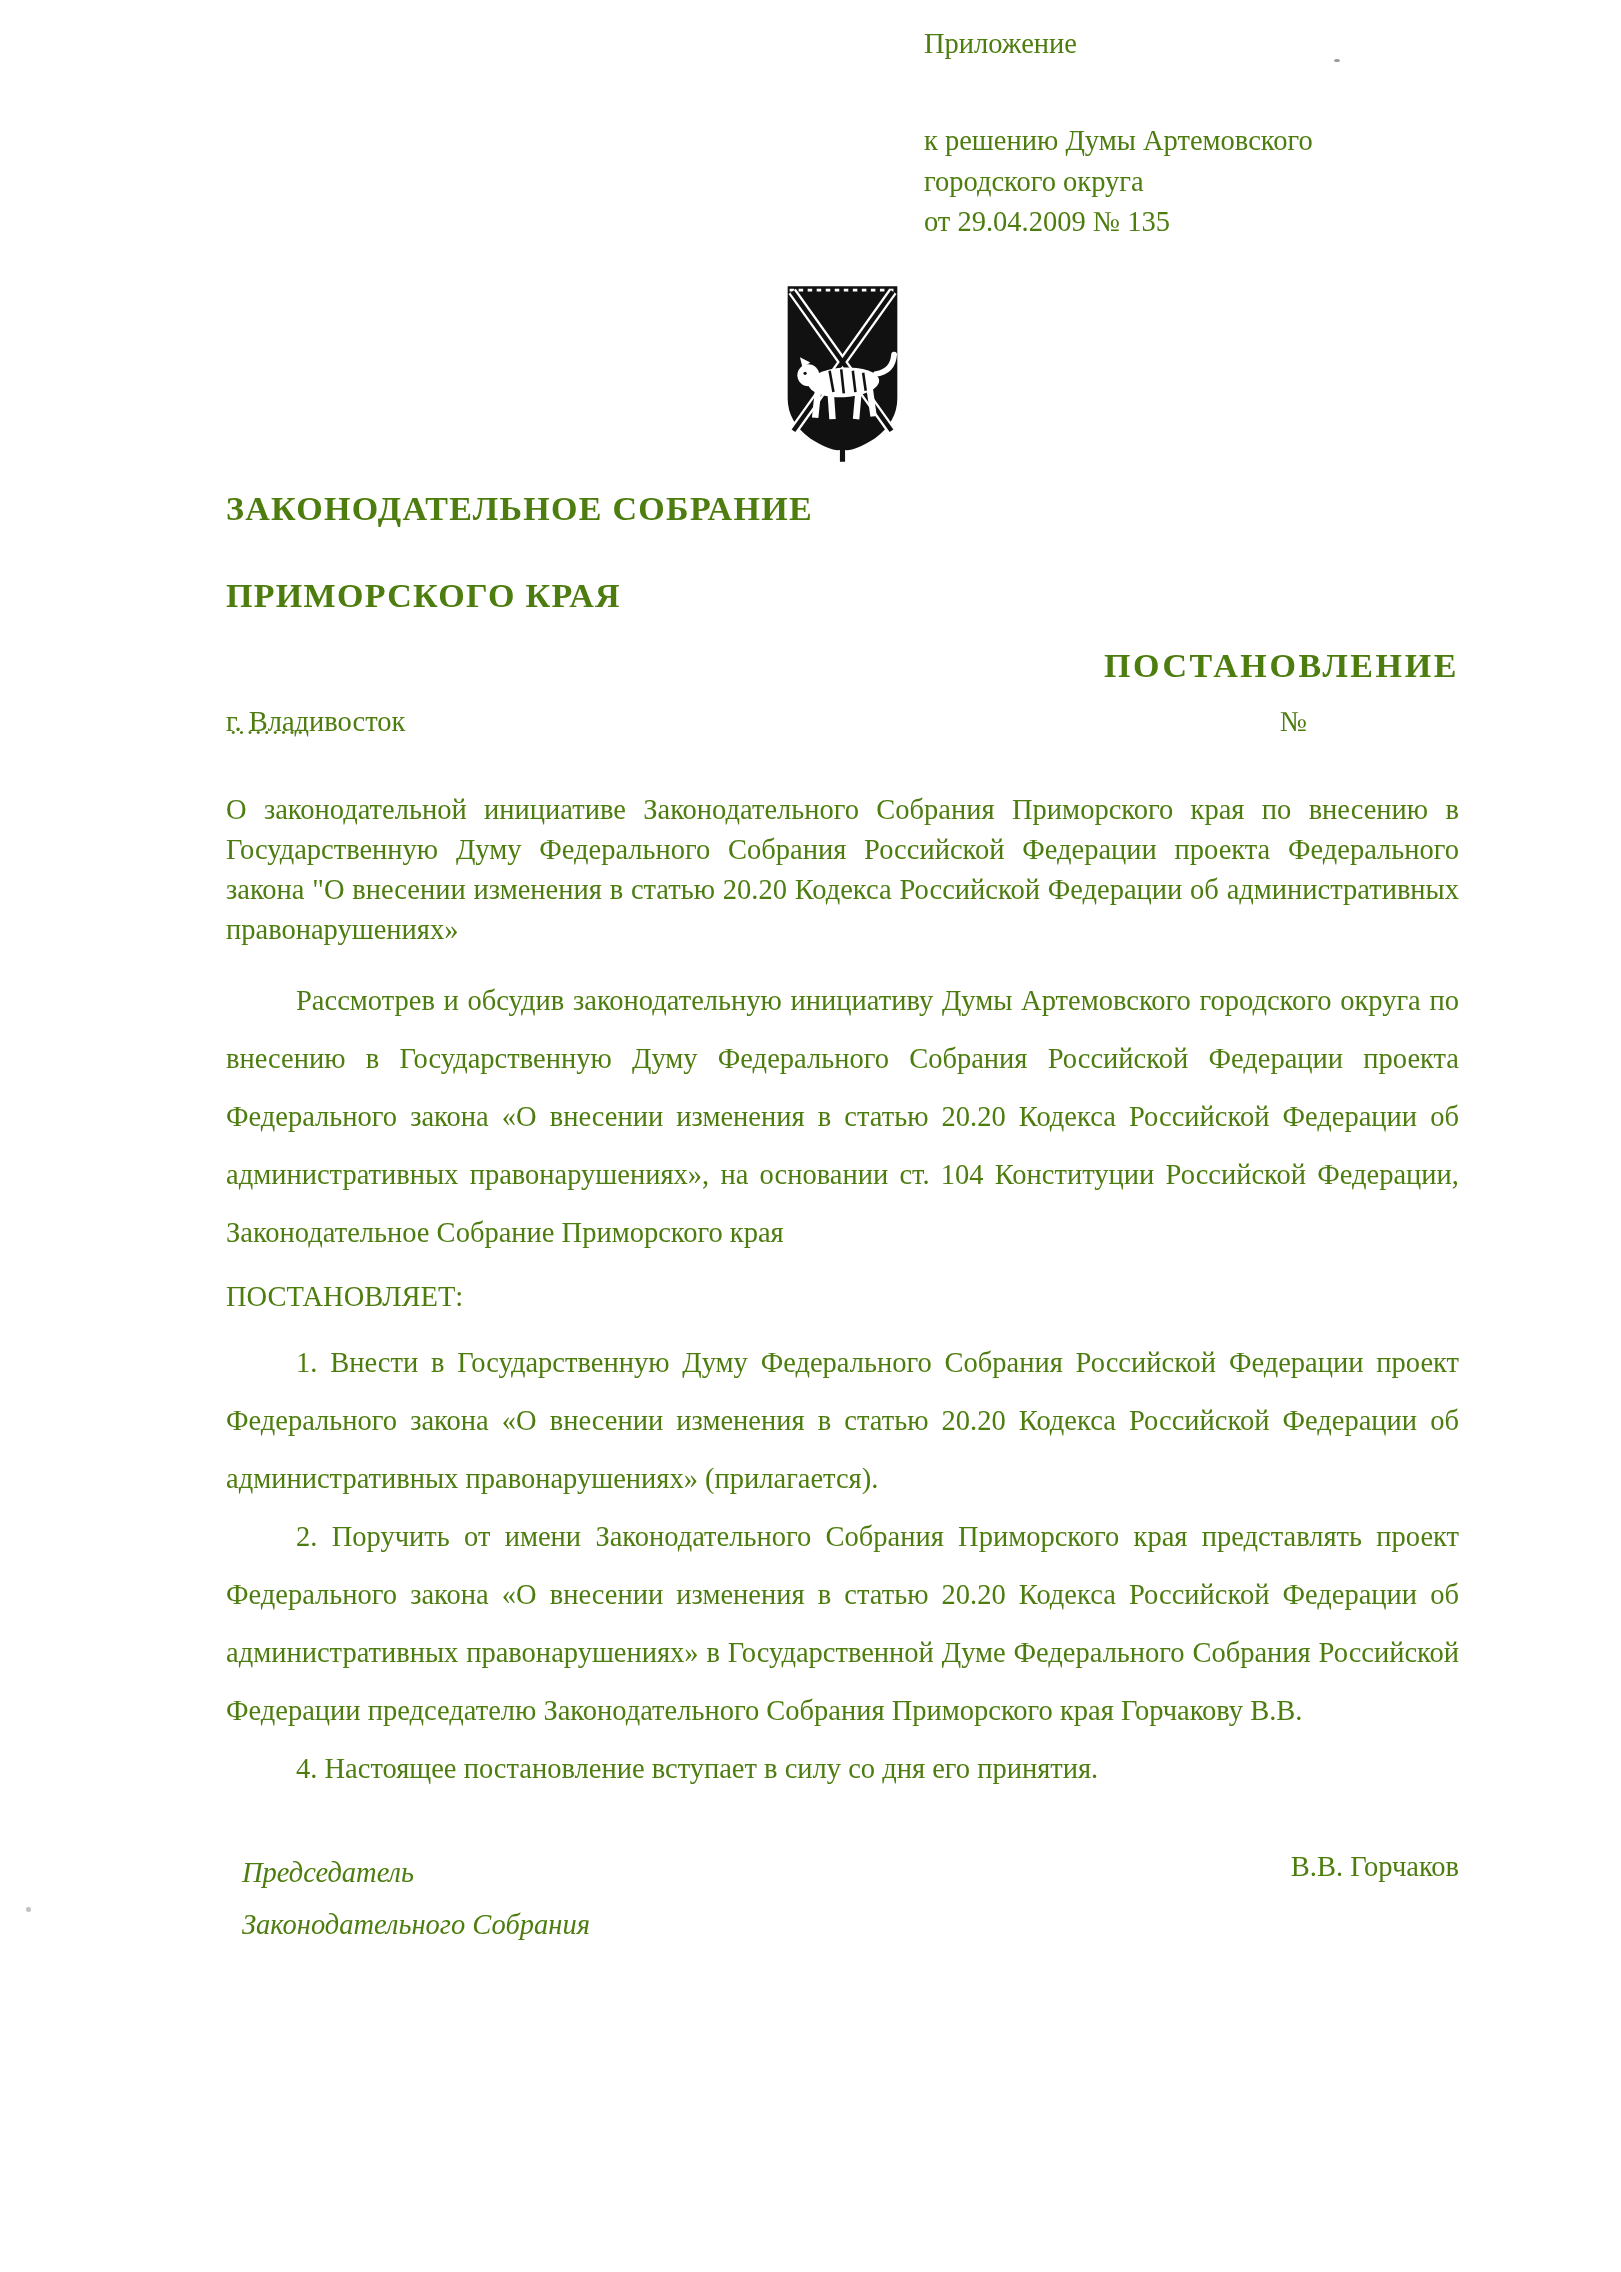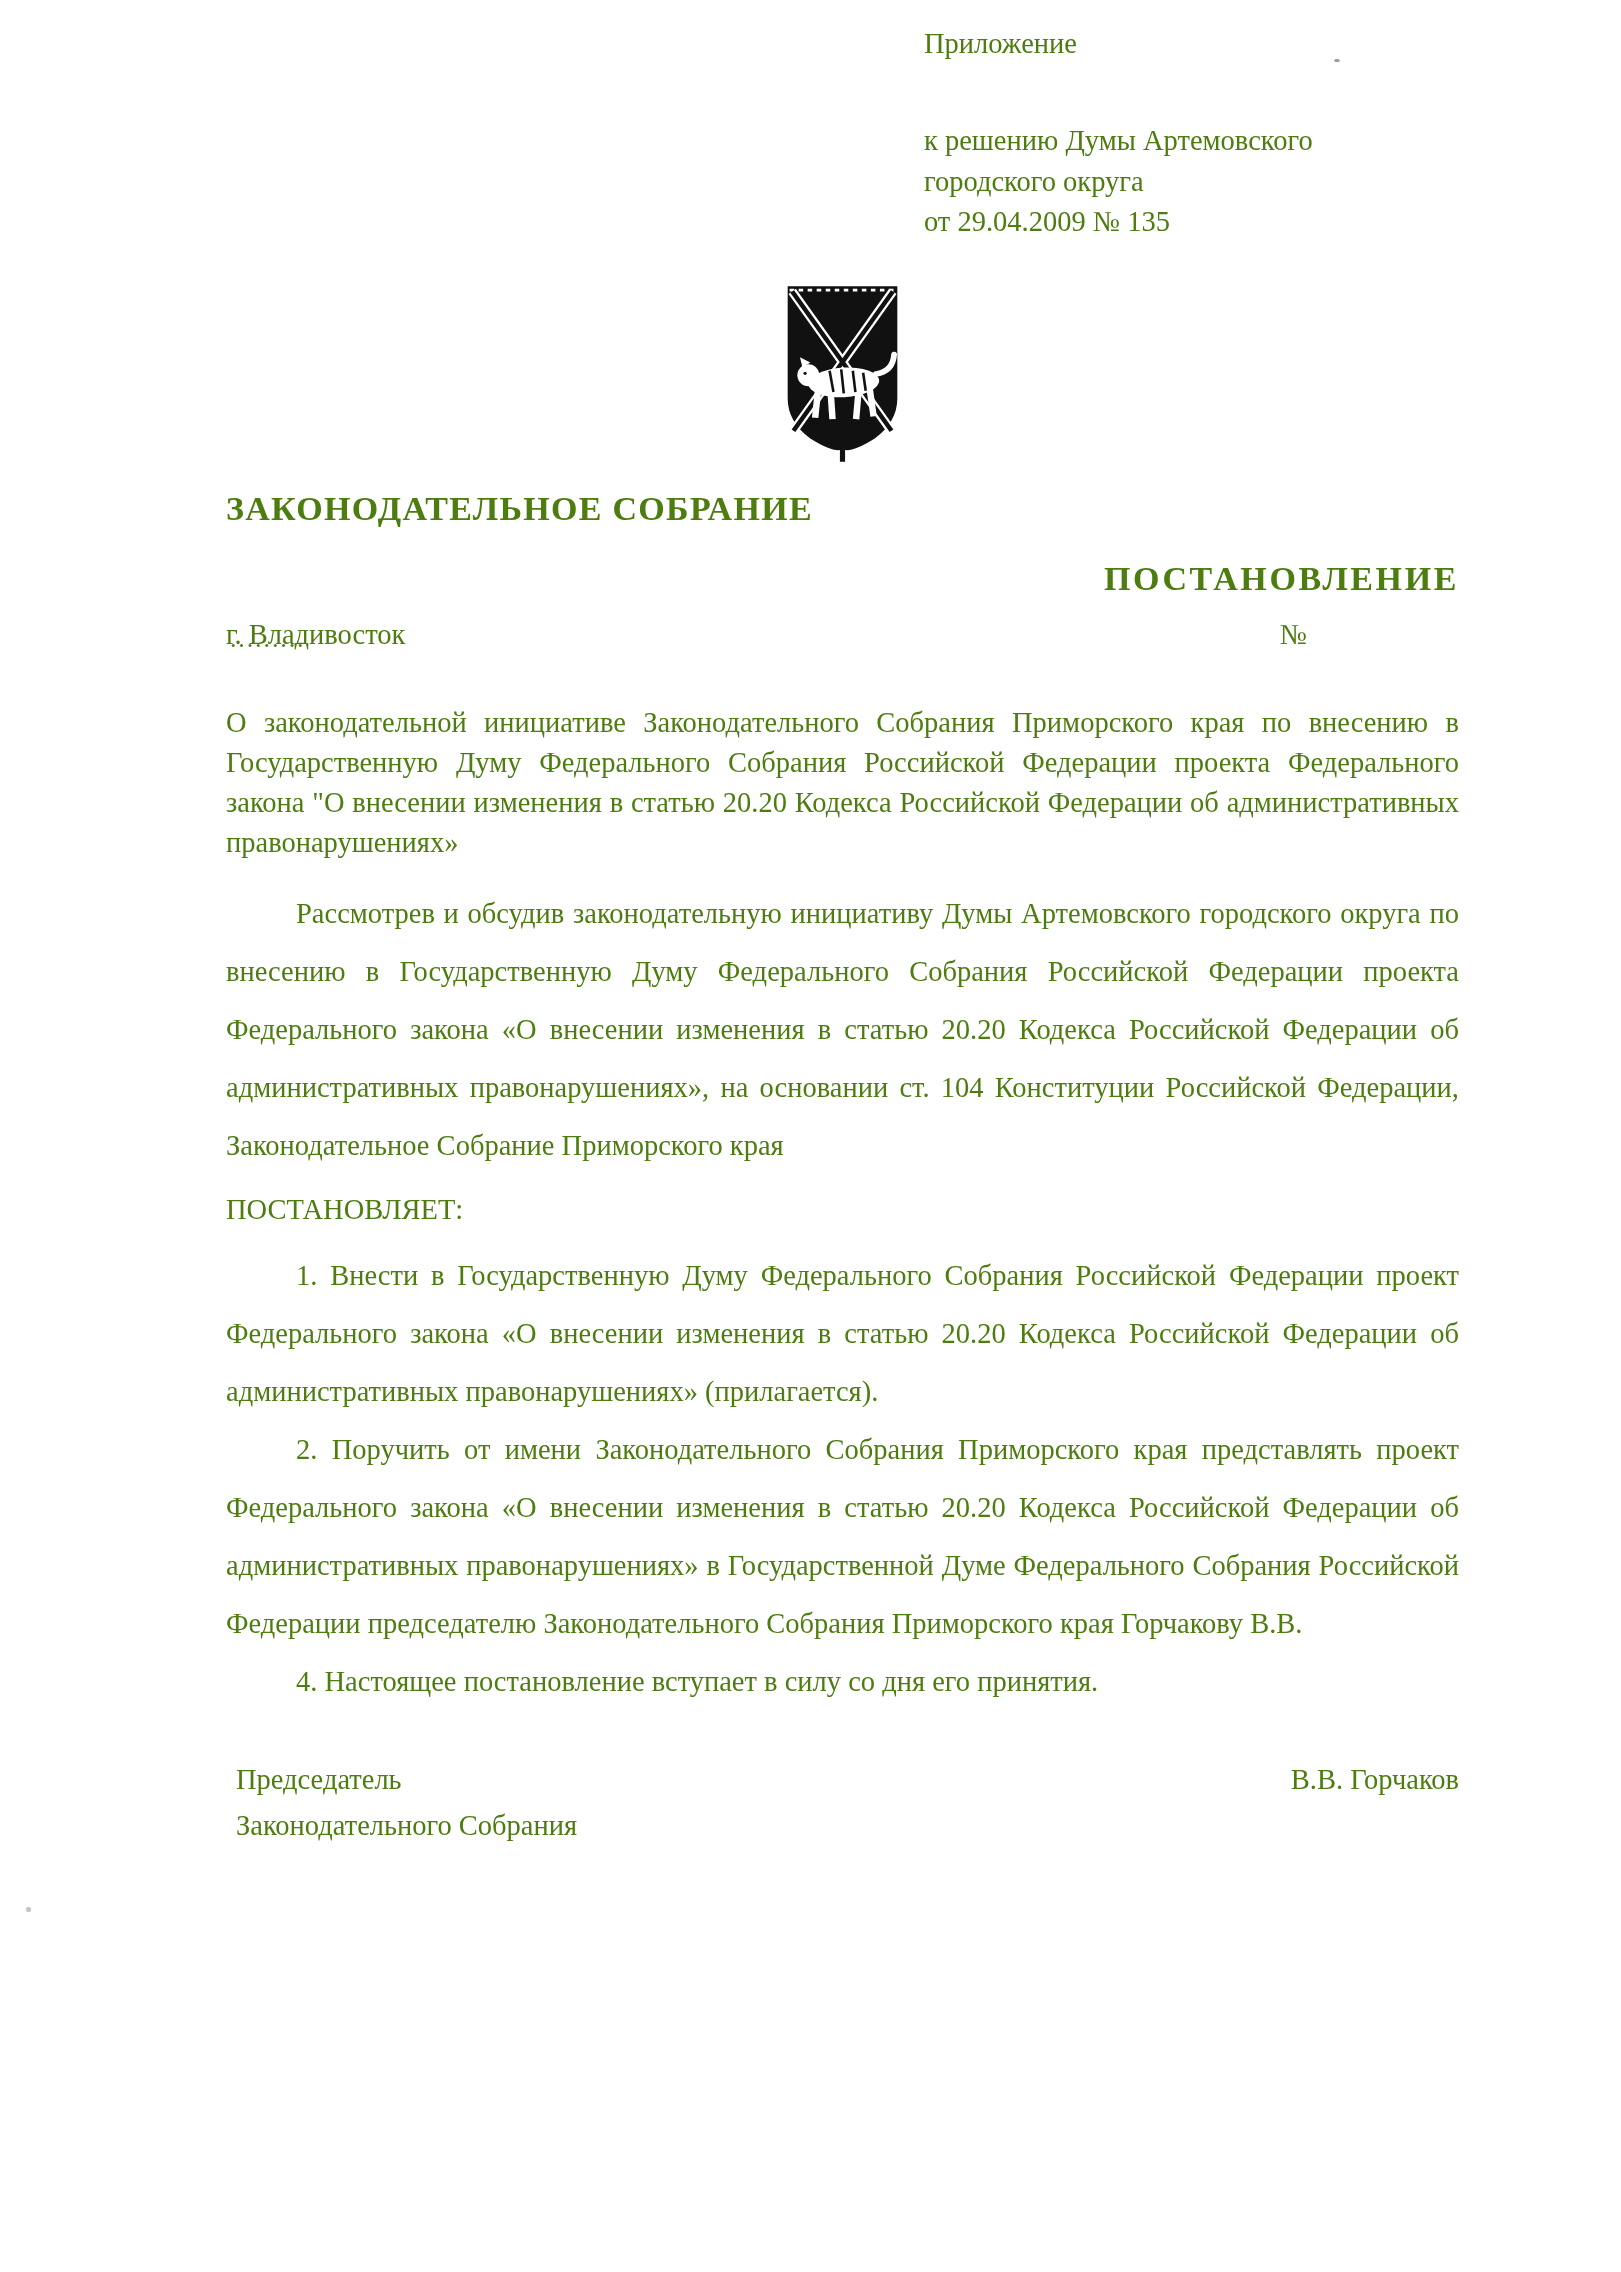--- a/index.html
+++ b/index.html
@@ -46,21 +46,21 @@
   }
   p.resolves{margin:15px 0 0 0;line-height:40px;}
   p.item{
     margin:17px 0 0 0;text-indent:70px;text-align:justify;text-align-last:left;
     line-height:58px;
   }
   p.item + p.item{margin-top:0;}
   .signature{
     margin-top:41px;display:flex;justify-content:space-between;align-items:flex-start;
   }
-  .sig-left p{margin:10px;line-height:36px;}
+  .sig-left p{margin:16px;line-height:36px;font-style:italic;}
   .sig-name{margin-top:11.6px;}
   .speck{position:absolute;background:#9a9a9a;border-radius:50%;}
   .speck-1{left:1334px;top:59px;width:5.8px;height:3.2px;}
   .speck-2{left:26px;top:1907px;width:4.5px;height:4.5px;opacity:.6;}
 </style>
 </head>
 <body>
 
 <div class="page">
 
@@ -94,20 +94,21 @@
         <line x1="80" y1="145" x2="86" y2="178" stroke="#111111" stroke-width="4"></line>
         <line x1="98" y1="143" x2="102" y2="180" stroke="#111111" stroke-width="4"></line>
         <line x1="116" y1="145" x2="120" y2="178" stroke="#111111" stroke-width="4"></line>
         <line x1="132" y1="148" x2="136" y2="176" stroke="#111111" stroke-width="4"></line>
         <circle cx="42" cy="149" r="2.5" fill="#111111"></circle>
       </g>
     </svg>
   </div>
 
   <p class="org-line org-line-1">ЗАКОНОДАТЕЛЬНОЕ СОБРАНИЕ</p>
+  <p class="org-line org-line-2">ПРИМОРСКОГО КРАЯ</p>
   <p class="doc-type">ПОСТАНОВЛЕНИЕ</p>
 
   <div class="dateline">
     <span class="dots">.........</span>
     <span class="city">г. Владивосток</span>
     <span class="numero">№</span>
   </div>
 
   <p class="subject">О законодательной инициативе Законодательного Собрания Приморского края по внесению в Государственную Думу Федерального Собрания Российской Федерации проекта Федерального закона "О внесении изменения в статью 20.20 Кодекса Российской Федерации об административных правонарушениях»</p>
 

